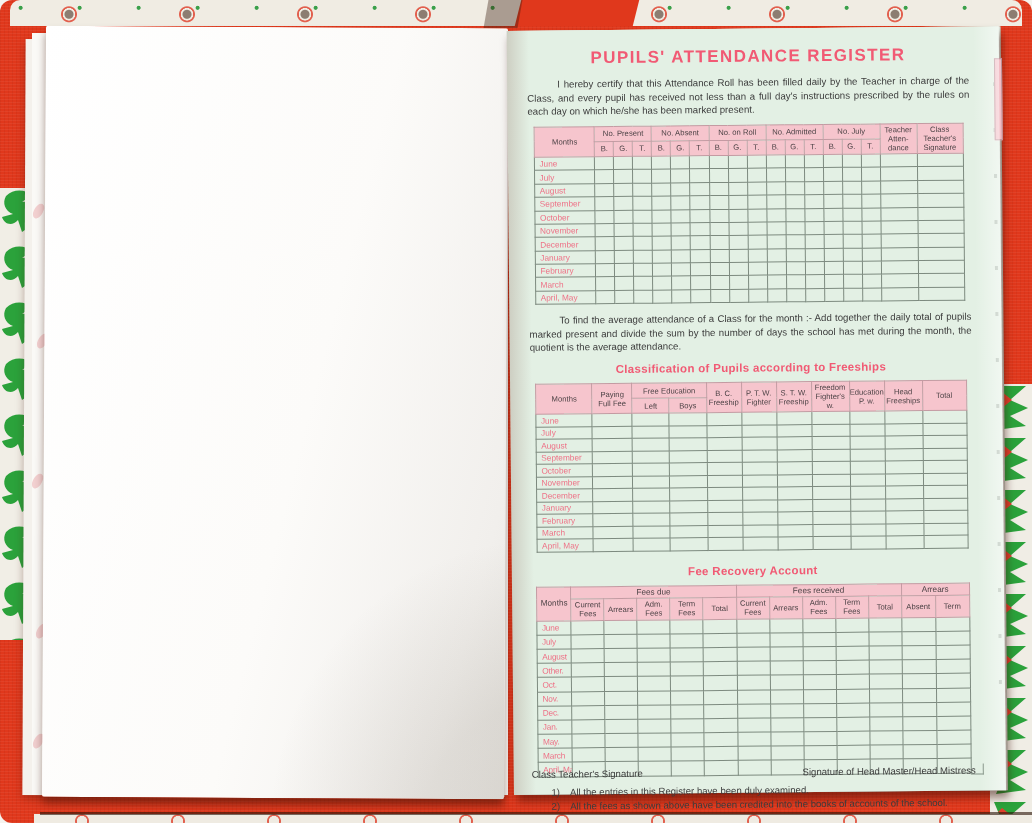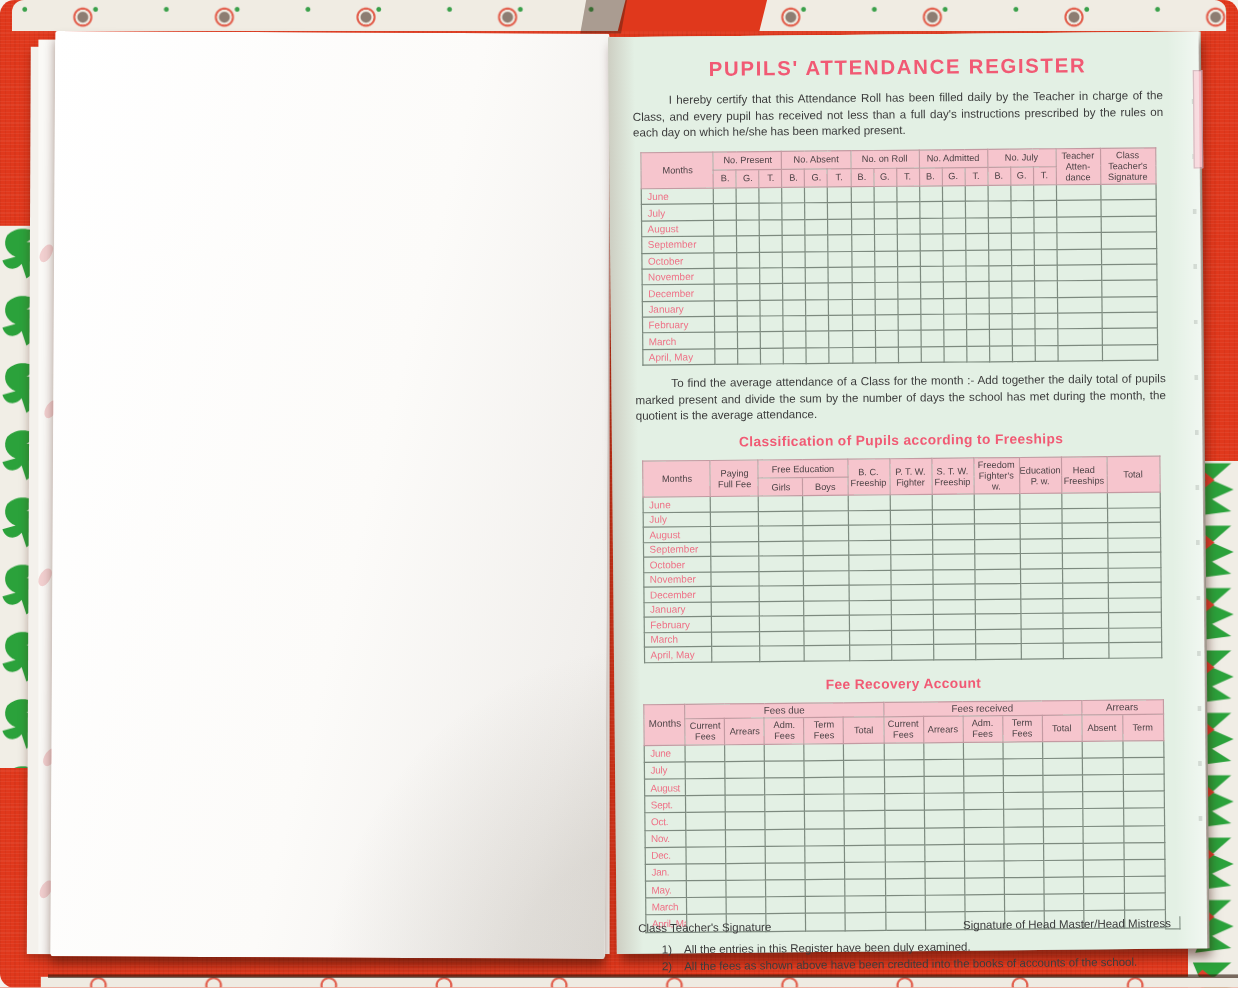--- a/index.html
+++ b/index.html
@@ -515,21 +515,21 @@
 Freeship</th>
             <th rowspan="2">Freedom
 Fighter's w.</th>
             <th rowspan="2">Education
 P. w.</th>
             <th rowspan="2">Head
 Freeships</th>
             <th rowspan="2">Total</th>
           </tr>
           <tr>
-            <th>Girls</th>
+            <th>Left</th>
             <th>Boys</th>
           </tr>
         </thead>
         <tbody>
           <tr>
             <td class="month">June</td>
             <td></td>
             <td></td>
             <td></td>
             <td></td>
@@ -758,21 +758,21 @@
             <td></td>
             <td></td>
             <td></td>
             <td></td>
             <td></td>
             <td></td>
             <td></td>
             <td></td>
           </tr>
           <tr>
-            <td class="month">Sept.</td>
+            <td class="month">Other.</td>
             <td></td>
             <td></td>
             <td></td>
             <td></td>
             <td></td>
             <td></td>
             <td></td>
             <td></td>
             <td></td>
             <td></td>

